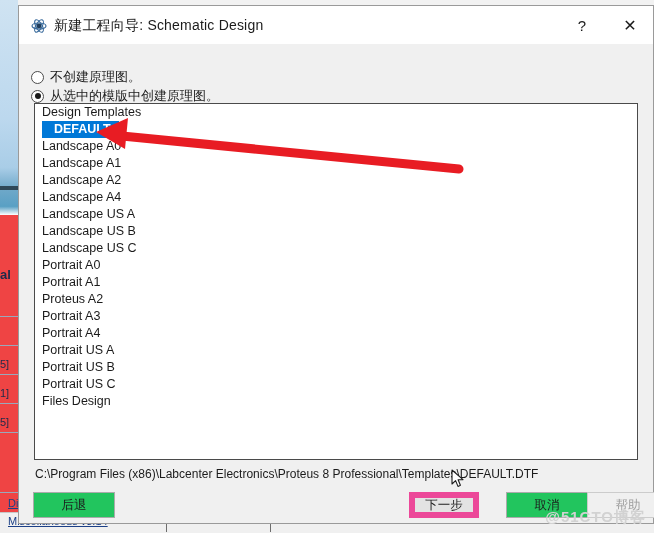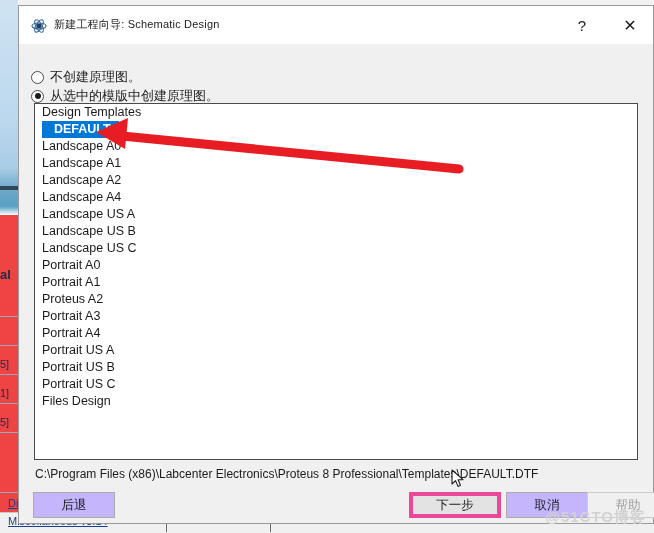--- a/index.html
+++ b/index.html
@@ -112,21 +112,21 @@
     box-sizing: border-box;
   }
   #title-icon {
     position: absolute;
     left: 12px; top: 12px;
     width: 16px; height: 16px;
   }
   #title-text {
     position: absolute;
     left: 35px; top: 11px;
-    font-size: 11px;
+    font-size: 14px;
     color: #1b1b1b;
     letter-spacing: 0.2px;
     white-space: nowrap;
   }
   #help-btn-title, #close-btn-title {
     position: absolute;
     top: 0;
     height: 38px;
     width: 46px;
     display: flex;
@@ -217,34 +217,34 @@
     left: 16px; top: 423px;
     font-size: 12px;
     color: #1b1b1b;
     white-space: nowrap;
   }
 
   
   .dlg-btn {
     position: absolute;
     height: 26px;
-    background: #c4b5fd;
+    background: #22c55e;
     border: 1px solid #ababab;
     box-sizing: border-box;
     font-size: 12.5px;
     color: #1b1b1b;
     display: flex;
     align-items: center;
     justify-content: center;
     cursor: default;
     font-family: "Liberation Sans", "DejaVu Sans", sans-serif;
   }
   #btn-back  { left: 14px;  top: 448px; width: 82px; }
-  #btn-next  { left: 390px; top: 448px; width: 92px;
-                border: 4px solid #ec4899; background: #e3e3e3; }
+  #btn-next  { left: 390px; top: 448px; width: 70px;
+                border: 6px solid #ec4899; background: #e3e3e3; }
   #btn-cancel{ left: 487px; top: 448px; width: 82px; }
   #btn-help  { left: 568px; top: 448px; width: 82px;
                 color: #9d9d9d; border-color: #cccccc; background: #f0f0f0; }
 
   
   #mouse-cursor {
     position: absolute;
     left: 451px; top: 469px;
     width: 14px; height: 20px;
     pointer-events: none;

